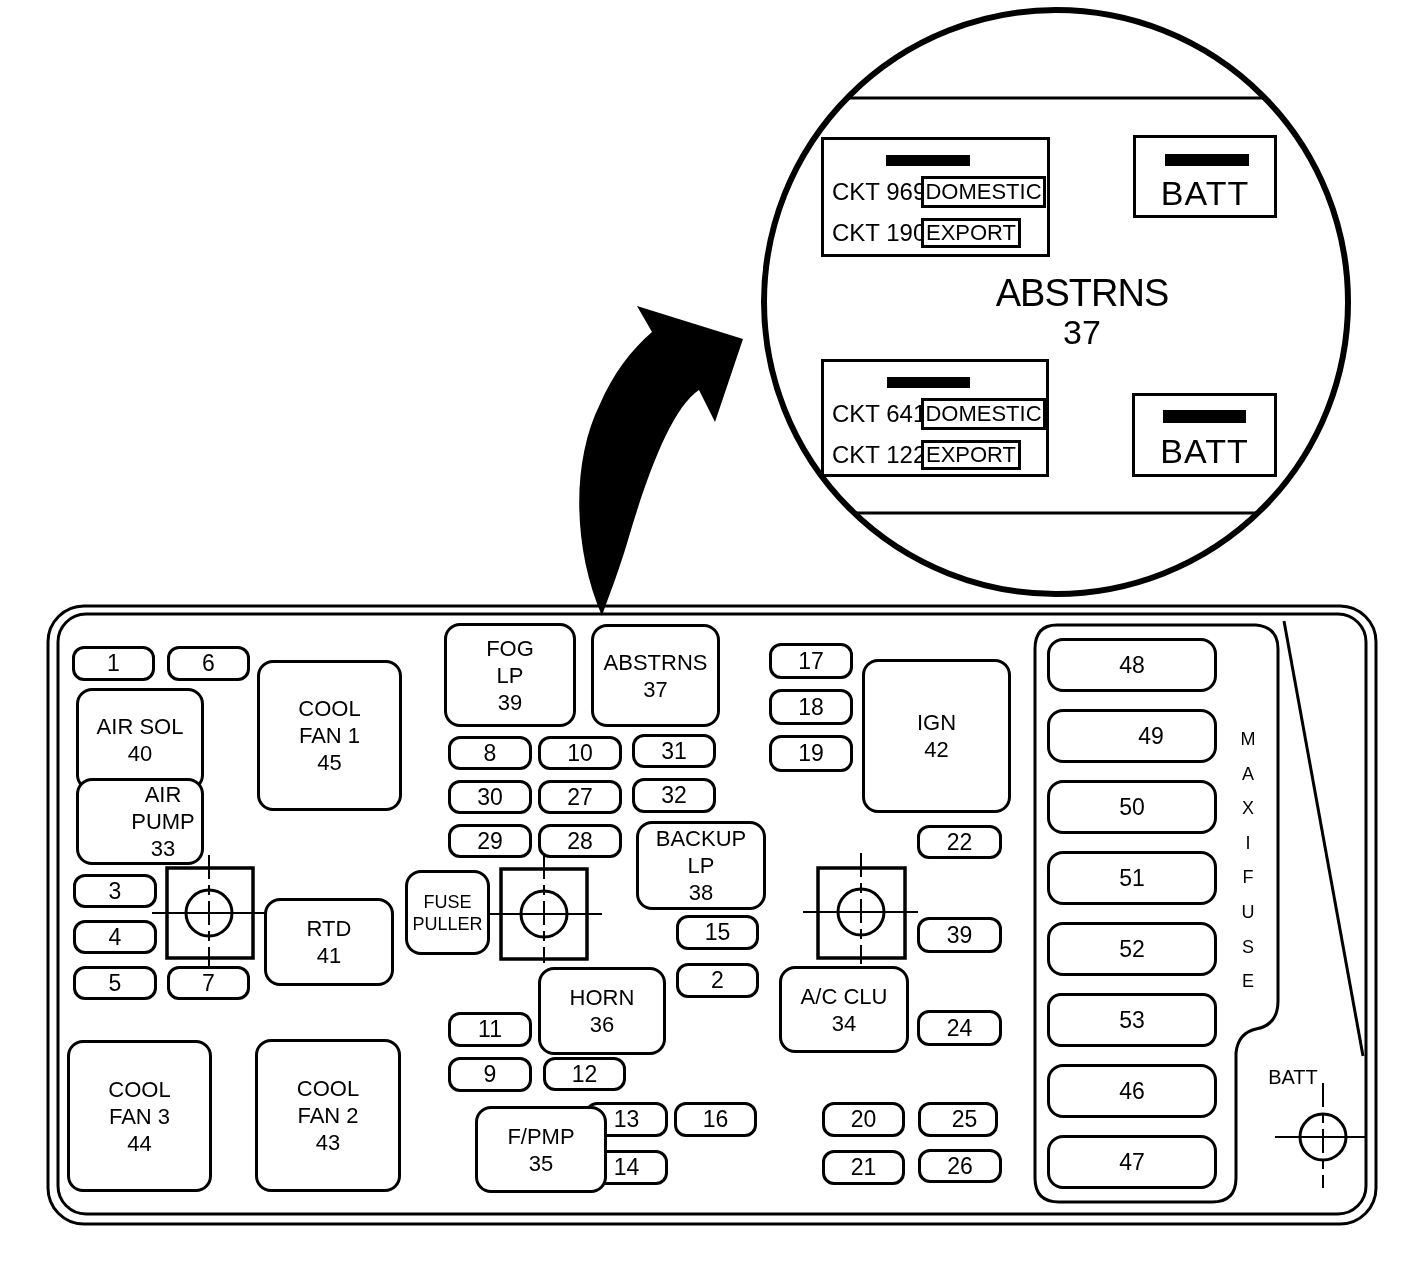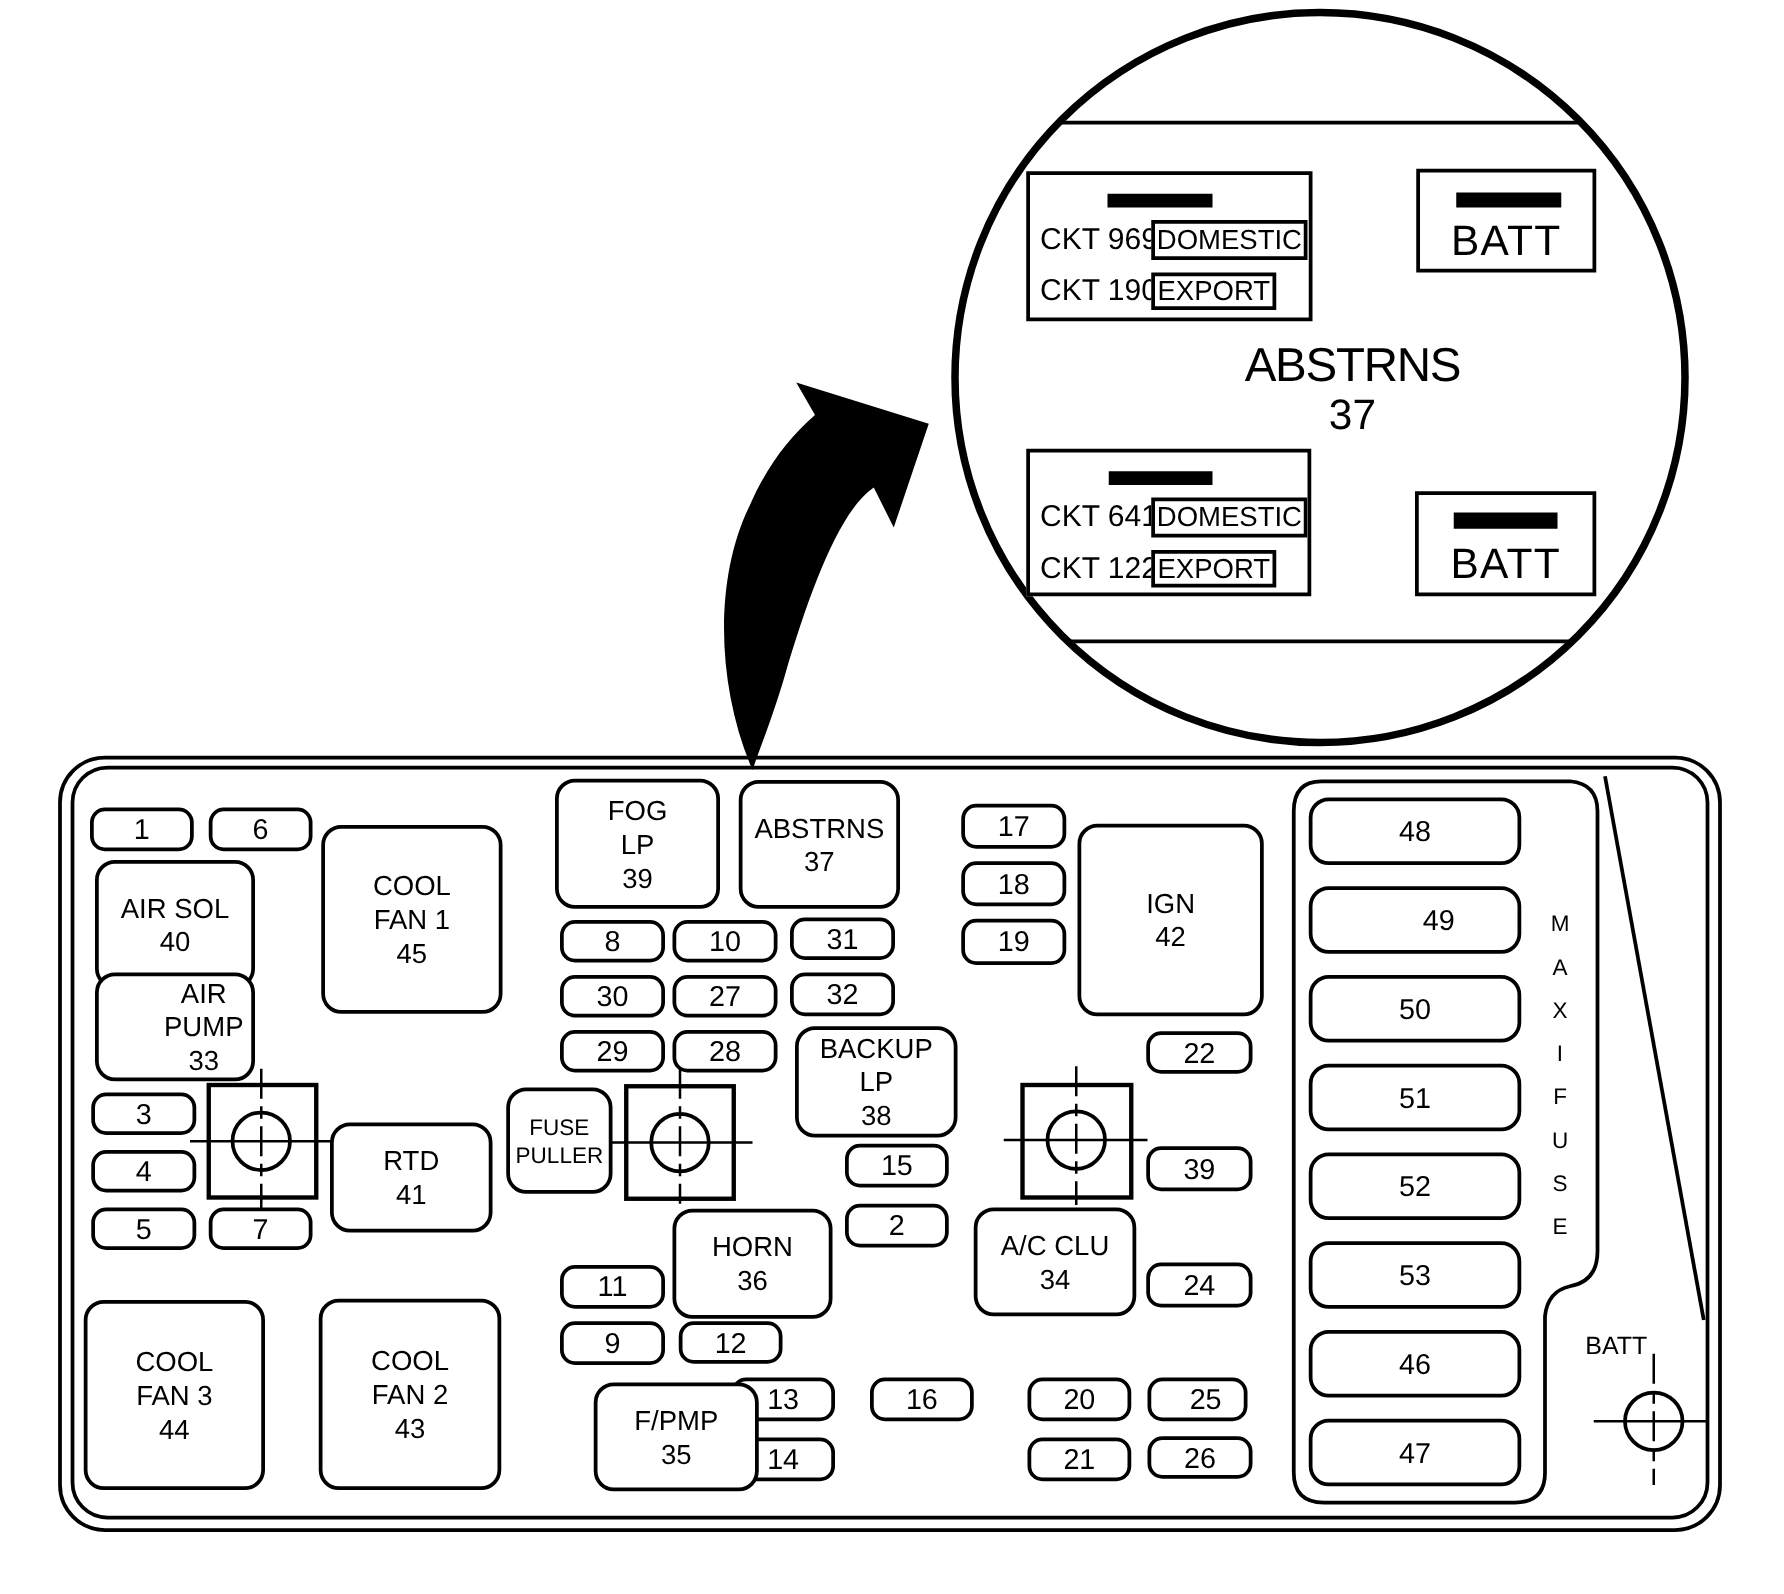--- a/index.html
+++ b/index.html
@@ -183,21 +183,21 @@
       </div>
       <div class="fuse sm" style="left: 448px; top: 1057px; width: 84px; height: 35px;">
         <span>9</span>
       </div>
       <div class="fuse sm" style="left: 543px; top: 1057px; width: 83px; height: 34px;">
         <span>12</span>
       </div>
       <div class="fuse sm" style="left: 585px; top: 1102px; width: 83px; height: 35px;">
         <span>13</span>
       </div>
-      <div class="fuse sm" style="left: 696px; top: 1102px; width: 83px; height: 35px;">
+      <div class="fuse sm" style="left: 674px; top: 1102px; width: 83px; height: 35px;">
         <span>16</span>
       </div>
       <div class="fuse sm" style="left: 585px; top: 1150px; width: 83px; height: 35px;">
         <span>14</span>
       </div>
       <div class="fuse sm" style="left: 822px; top: 1102px; width: 83px; height: 35px;">
         <span>20</span>
       </div>
       <div class="fuse sm" style="left: 822px; top: 1150px; width: 83px; height: 35px;">
         <span>21</span>
@@ -278,21 +278,21 @@
       </div>
       <div class="fuse maxi" style="left: 1047px; top: 780px; width: 170px; height: 54px;">
         <span>50</span>
       </div>
       <div class="fuse maxi" style="left: 1047px; top: 851px; width: 170px; height: 54px;">
         <span>51</span>
       </div>
       <div class="fuse maxi" style="left: 1047px; top: 922px; width: 170px; height: 54px;">
         <span>52</span>
       </div>
-      <div class="fuse maxi" style="left: 1047px; top: 993px; width: 170px; height: 54px;">
+      <div class="fuse maxi" style="left: 1047px; top: 993px; width: 170px; height: 54px; border-radius: 14px;">
         <span>53</span>
       </div>
       <div class="fuse maxi" style="left: 1047px; top: 1064px; width: 170px; height: 54px;">
         <span>46</span>
       </div>
       <div class="fuse maxi" style="left: 1047px; top: 1135px; width: 170px; height: 54px;">
         <span>47</span>
       </div>
     </div>
 

